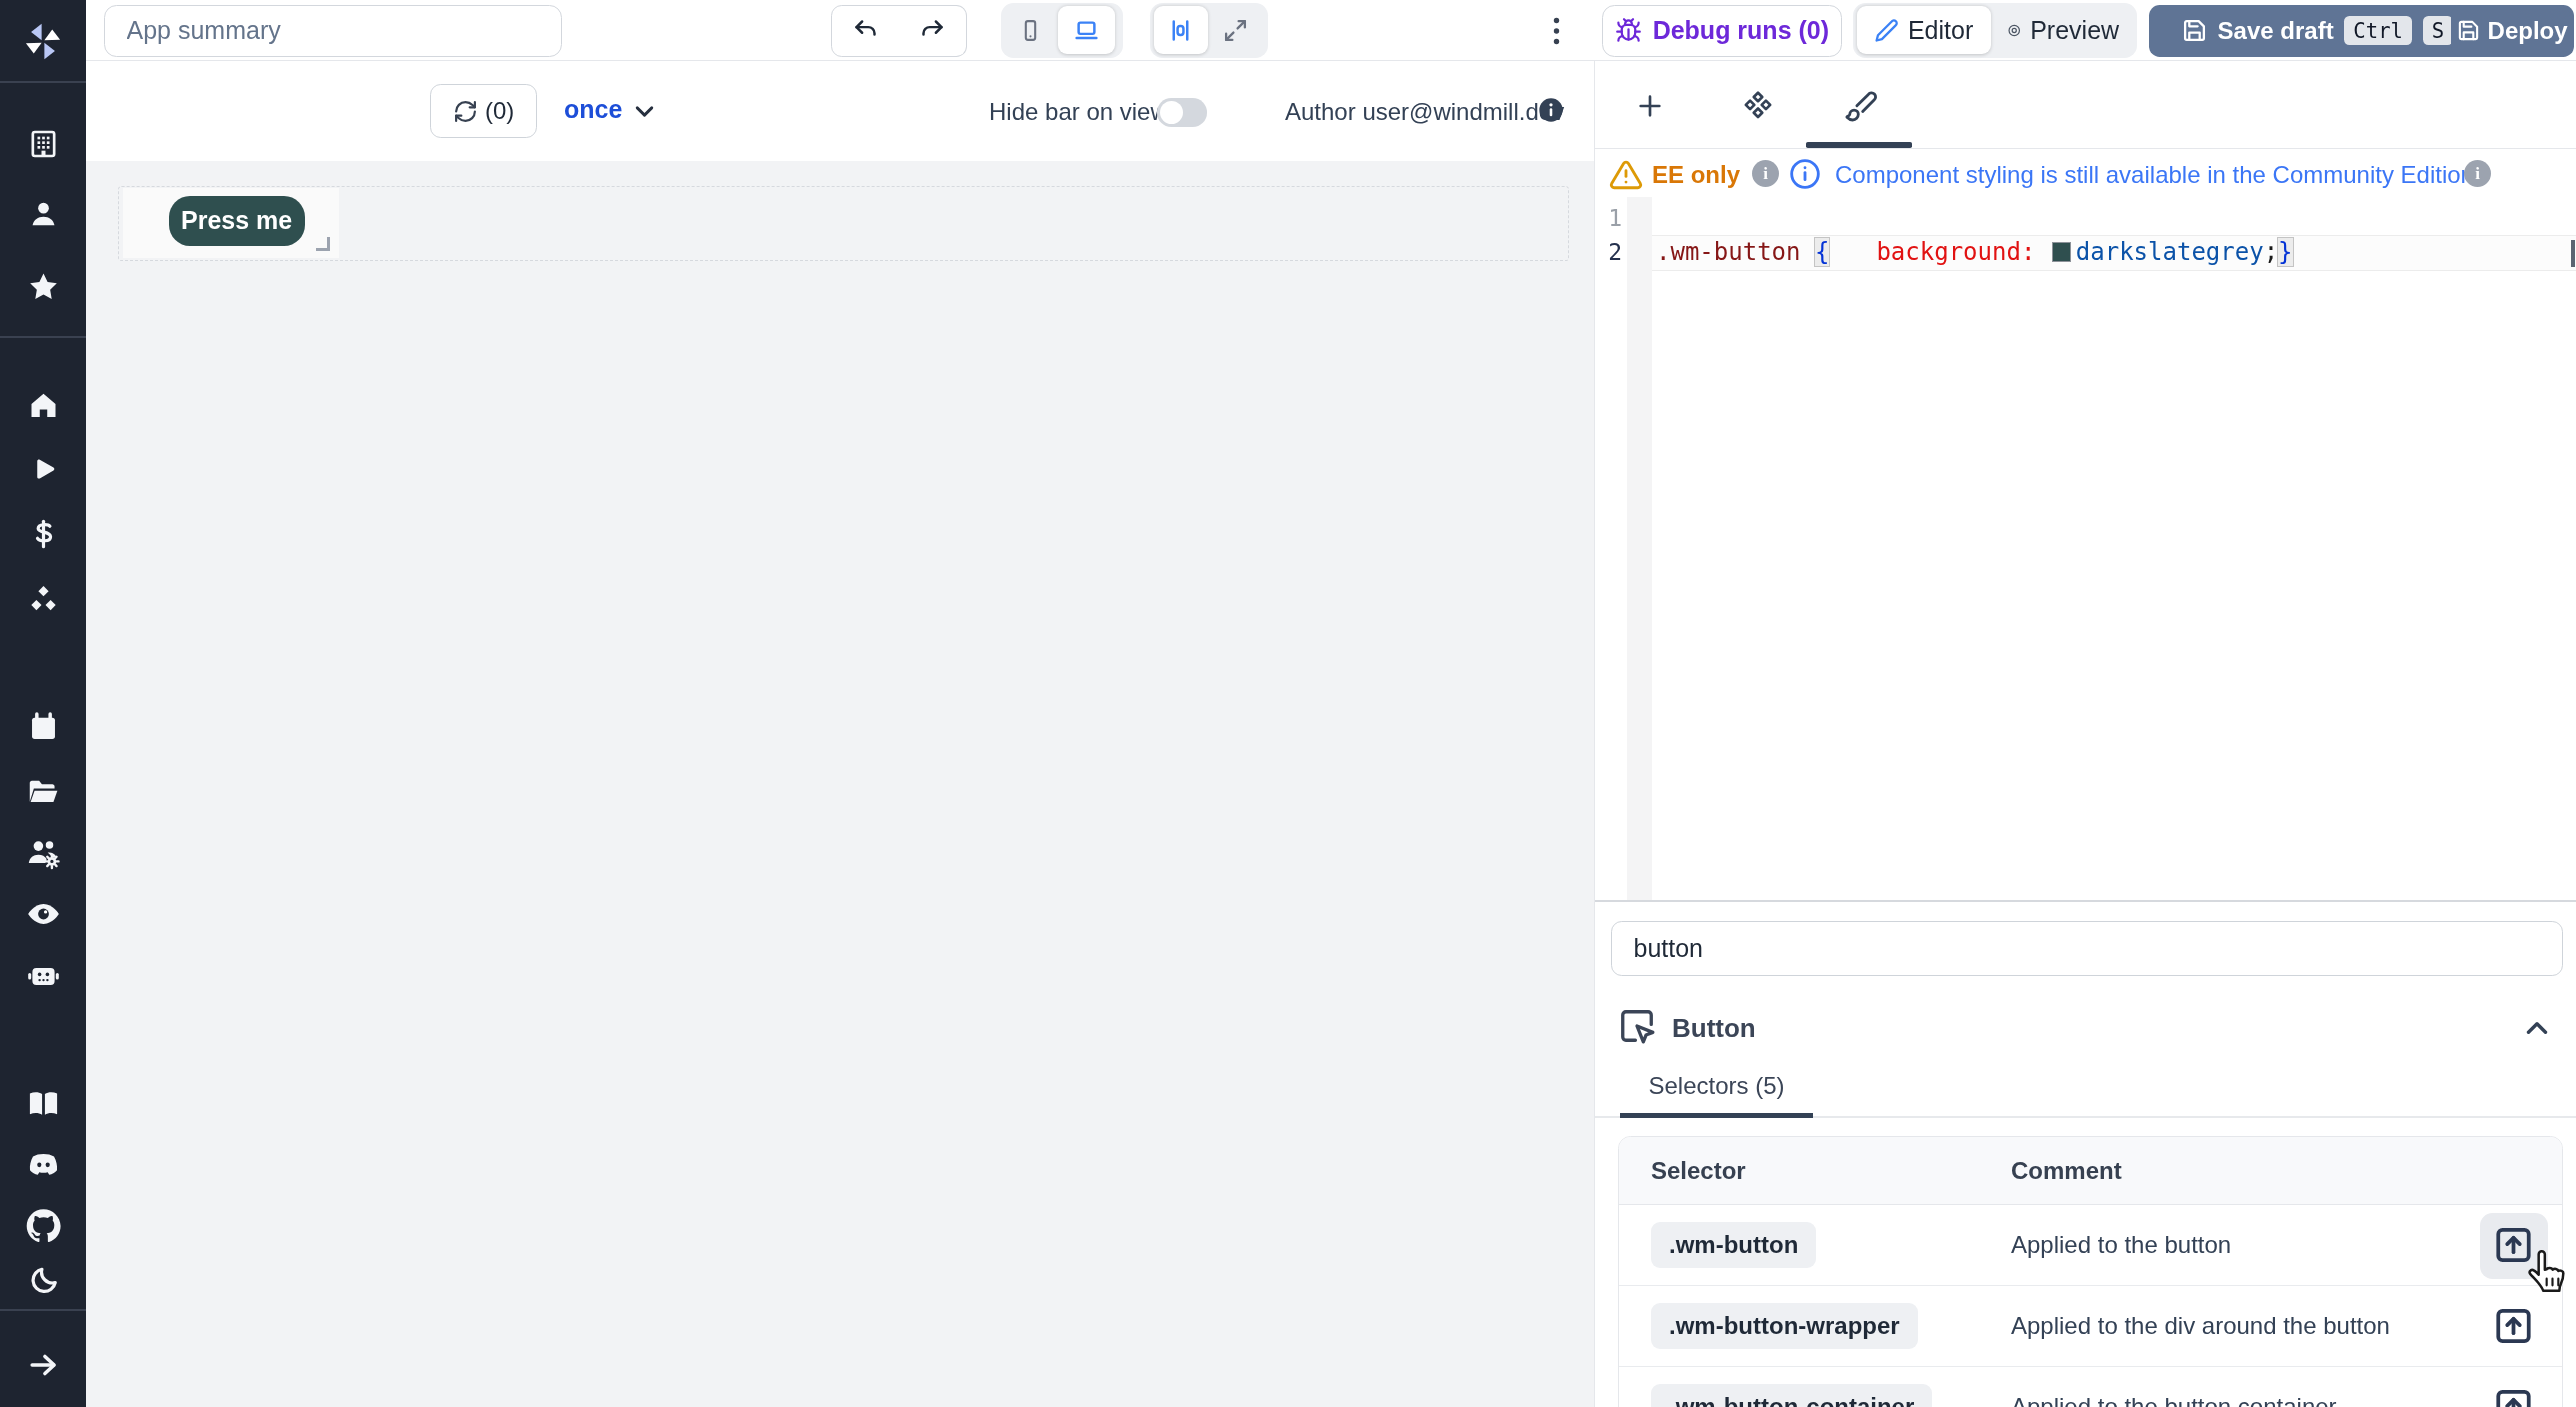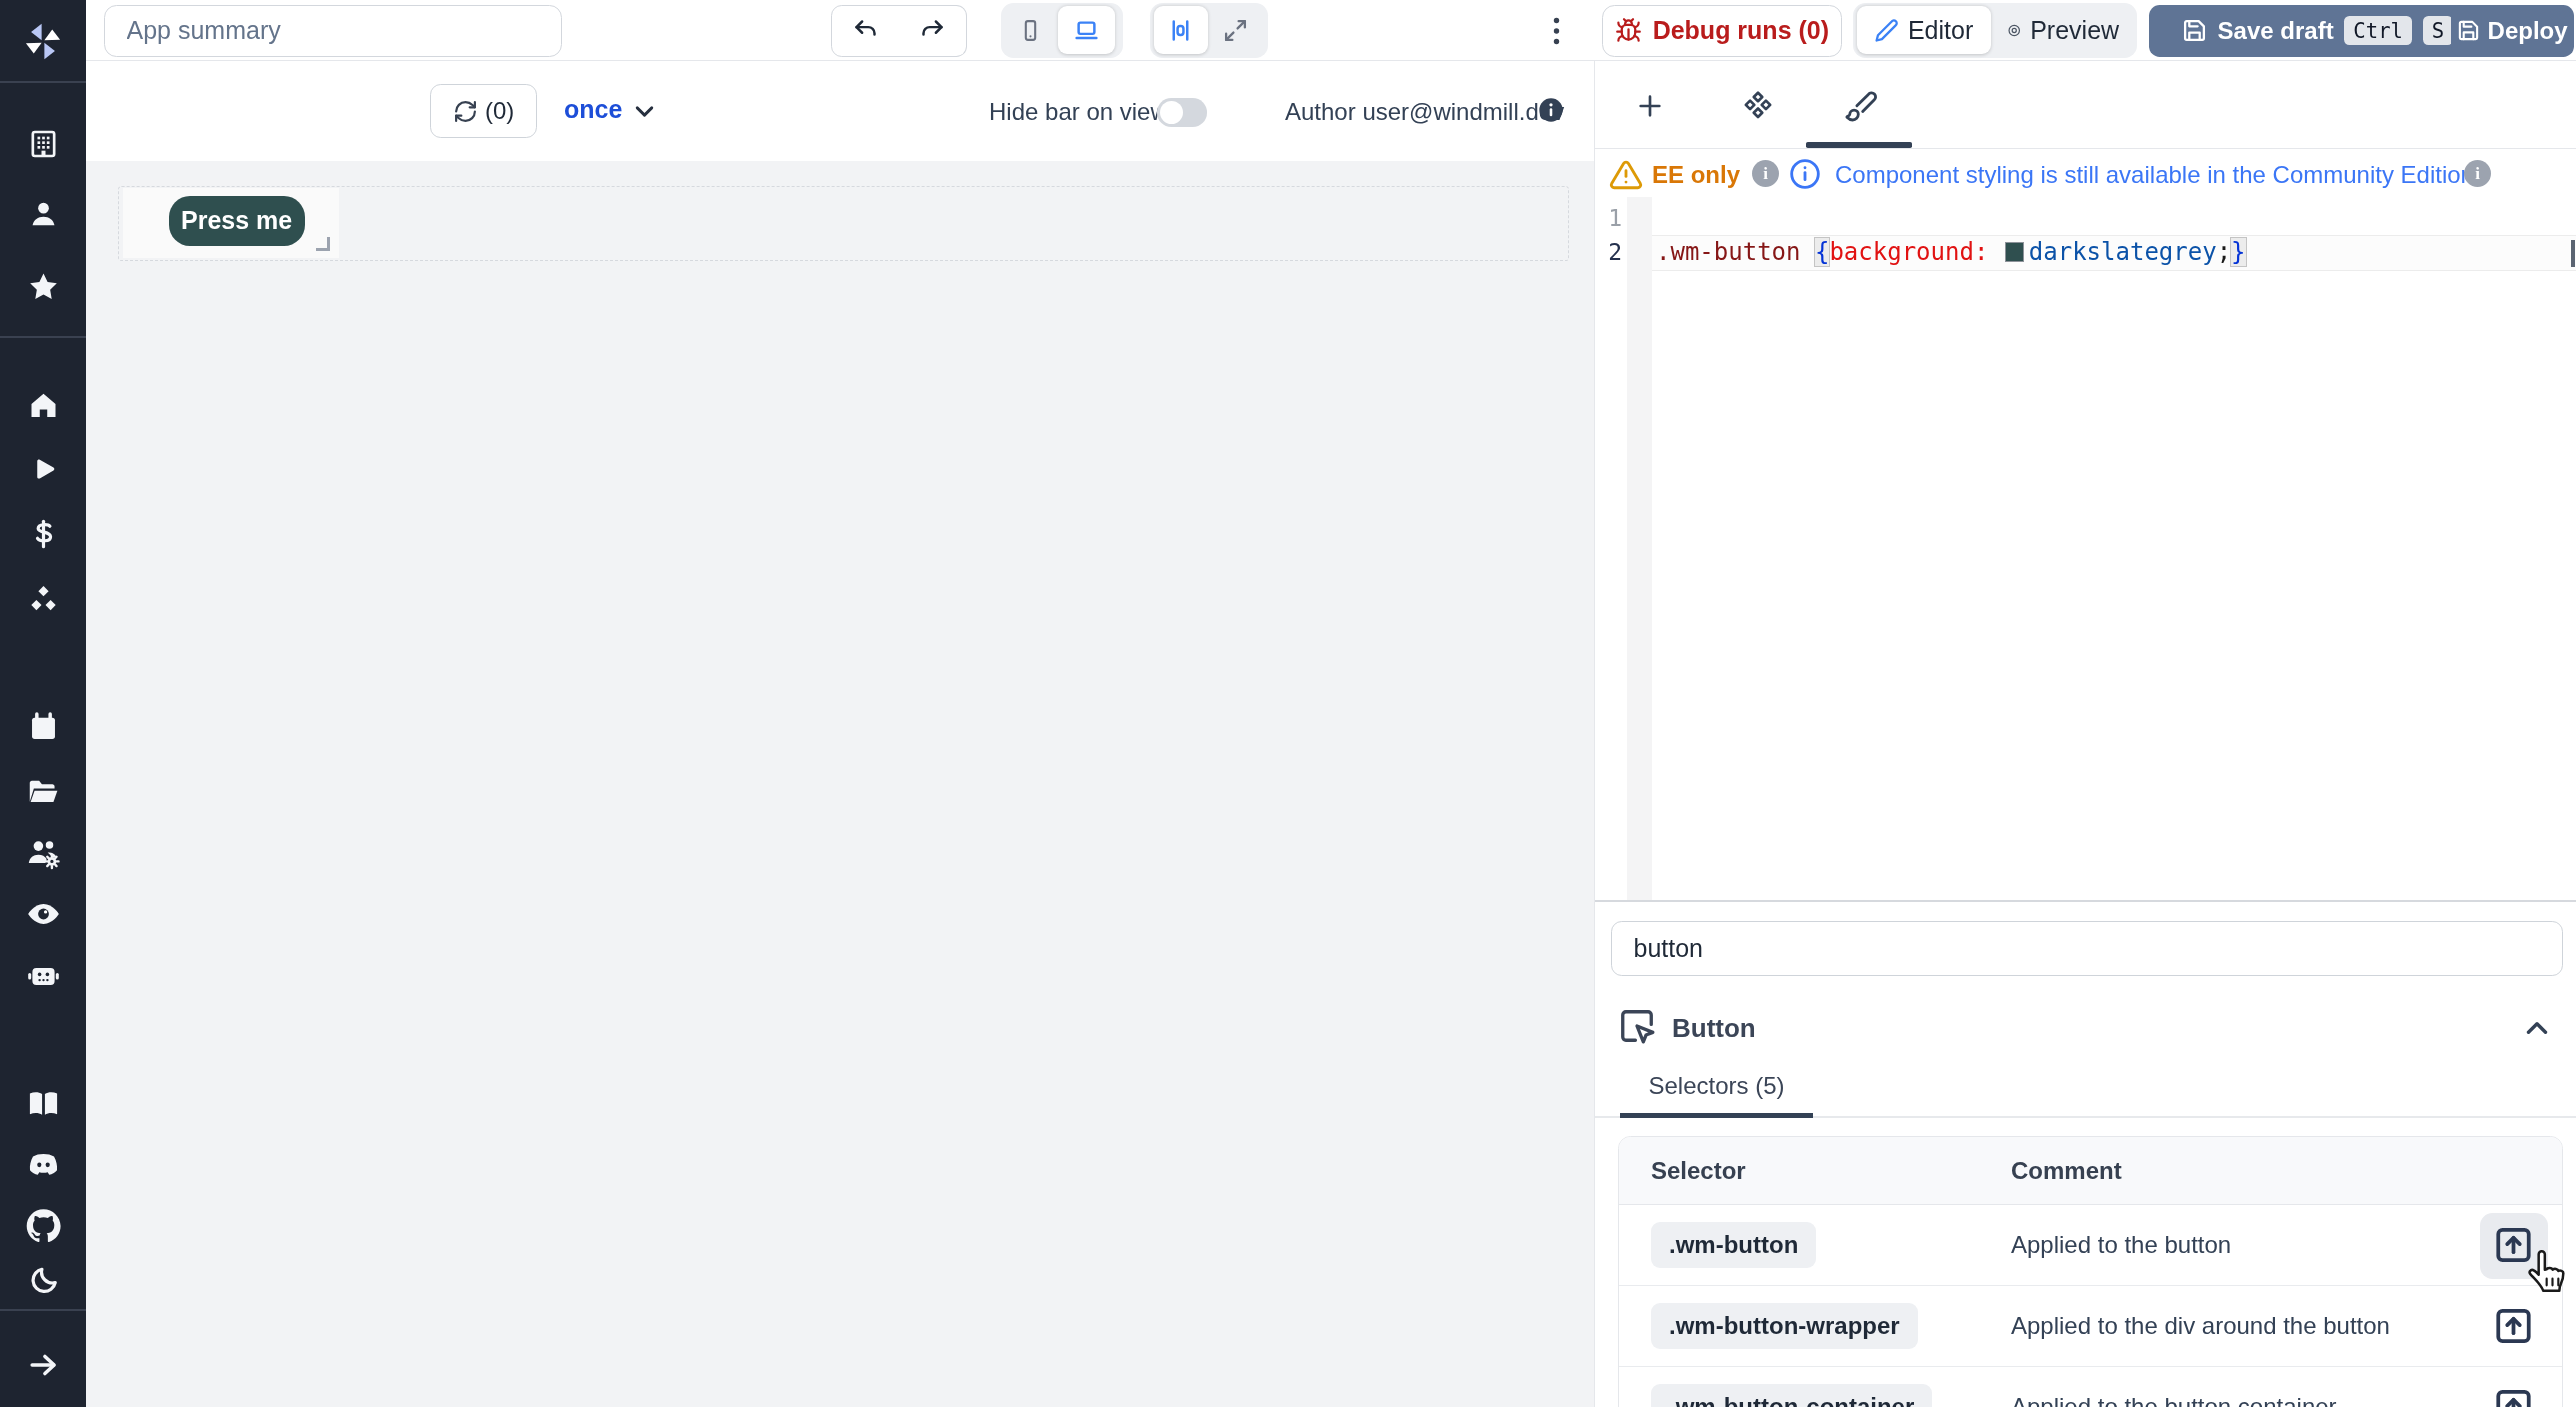--- a/index.html
+++ b/index.html
@@ -23,21 +23,21 @@
             display:flex; align-items:center; justify-content:center; color:#1f2937; cursor:pointer; }
   .undo { left:745px; border-radius:10.7px 0 0 10.7px; }
   .redo { left:812px; border-left:none; border-radius:0 10.7px 10.7px 0; }
   .seg-group { position:absolute; top:2.7px; height:55px; background:#eef0f3; border-radius:12.5px; display:flex;
             align-items:flex-end; padding:3.6px; gap:1.8px; }
   .seg-btn { height:48px; border-radius:9px; display:flex; align-items:center; justify-content:center;
             padding:0 14.3px; cursor:pointer; color:#6b7280; font-size:25px; gap:9px; }
   .seg-btn.active { background:#fff; box-shadow:0 0.9px 3.6px rgba(0,0,0,.18); color:#1f2937; }
   .kebab { position:absolute; left:1458px; top:9px; width:25px; height:43px; display:flex; align-items:center; justify-content:center; cursor:pointer; color:#374151; }
   .pillbtn { position:absolute; top:4.5px; height:52px; background:#fff; border:1.8px solid #d3d7dd; border-radius:12.5px;
-            display:flex; align-items:center; justify-content:center; gap:10.7px; font-size:25px; font-weight:600; color:#b91c1c; cursor:pointer; }
+            display:flex; align-items:center; justify-content:center; gap:10.7px; font-size:25px; font-weight:600; color:#6d28d9; cursor:pointer; }
   .solidbtn { position:absolute; top:4.5px; height:52px; border:none; border-radius:10.7px; display:flex; align-items:center;
             justify-content:center; gap:10.7px; font-size:24px; font-weight:600; color:#fff; cursor:pointer; }
   .kbd { background:#e3e6eb; color:#111827; border-radius:5.4px; padding:2.7px 9px; font-family:"DejaVu Sans Mono",monospace; font-size:20.6px; font-weight:400; }
 
   
   .canvas-bar { position:absolute; left:86px; top:61px; width:1508px; height:100px; background:#fff; }
   .refresh-btn { position:absolute; left:344px; top:23px; width:107px; height:54px; border:1.8px solid #cfd4da; border-radius:10.7px;
             background:#fff; display:flex; align-items:center; justify-content:center; gap:7.2px; font-size:24px; color:#1f2937; cursor:pointer; }
   .once { position:absolute; left:478px; top:34px; font-size:25px; font-weight:600; color:#1d4ed8; cursor:pointer; }
   .chev-once { position:absolute; left:544px; top:36px; color:#27303f; cursor:pointer; }
@@ -66,21 +66,21 @@
   
   .editor { position:absolute; left:0; top:136px; width:982px; height:703px; background:#fff; font-family:"DejaVu Sans Mono",monospace; }
   .gutter-strip { position:absolute; left:32px; top:0; width:25px; height:703px; background:#f4f4f5; }
   .ln { position:absolute; left:0; width:27px; text-align:right; font-size:23px; line-height:34px; }
   .ln1 { top:3.6px; color:#9aa0a8; }
   .ln2 { top:38px; color:#24304d; }
   .curline { position:absolute; left:57px; right:0; top:38px; height:36px; background:#fcfcfc; border-top:1.8px solid #ececec; border-bottom:1.8px solid #ececec; }
   .codeline { position:absolute; left:61px; top:39px; height:34px; font-size:24px; line-height:32px; white-space:pre; }
   .tok-sel { color:#861717; }
   .tok-brace { color:#0433d6; background:#ececec; outline:1.8px solid #c4c4c4; }
-  .tok-prop { color:#e11212; }
+  .tok-prop { color:#e11212;padding-left:47px; }
   .tok-val { color:#0b52a8; }
   .tok-semi { color:#1b1b1b; }
   .swatch { display:inline-block; width:19.7px; height:19.7px; border:1.8px solid #8d9299; vertical-align:-1.8px; margin:0 4.5px 0 1.8px; }
   .ruler-mark { position:absolute; right:1.8px; top:43px; width:4.5px; height:27px; background:#5b6472; }
 
   .panel-divider { position:absolute; left:0; top:839px; width:982px; height:1.8px; background:#d6d9de; }
   .search-input { position:absolute; left:16px; top:860px; width:952px; height:55px; border:1.8px solid #cfd4da; border-radius:10.7px;
             padding:0 21.5px; font-size:25px; color:#1f2937; font-family:"Liberation Sans",sans-serif; outline:none; }
   .comp-title { position:absolute; left:77px; top:952px; font-size:26px; font-weight:600; color:#3b4557; }
   .comp-icon { position:absolute; left:23px; top:946px; color:#3b4557; }

